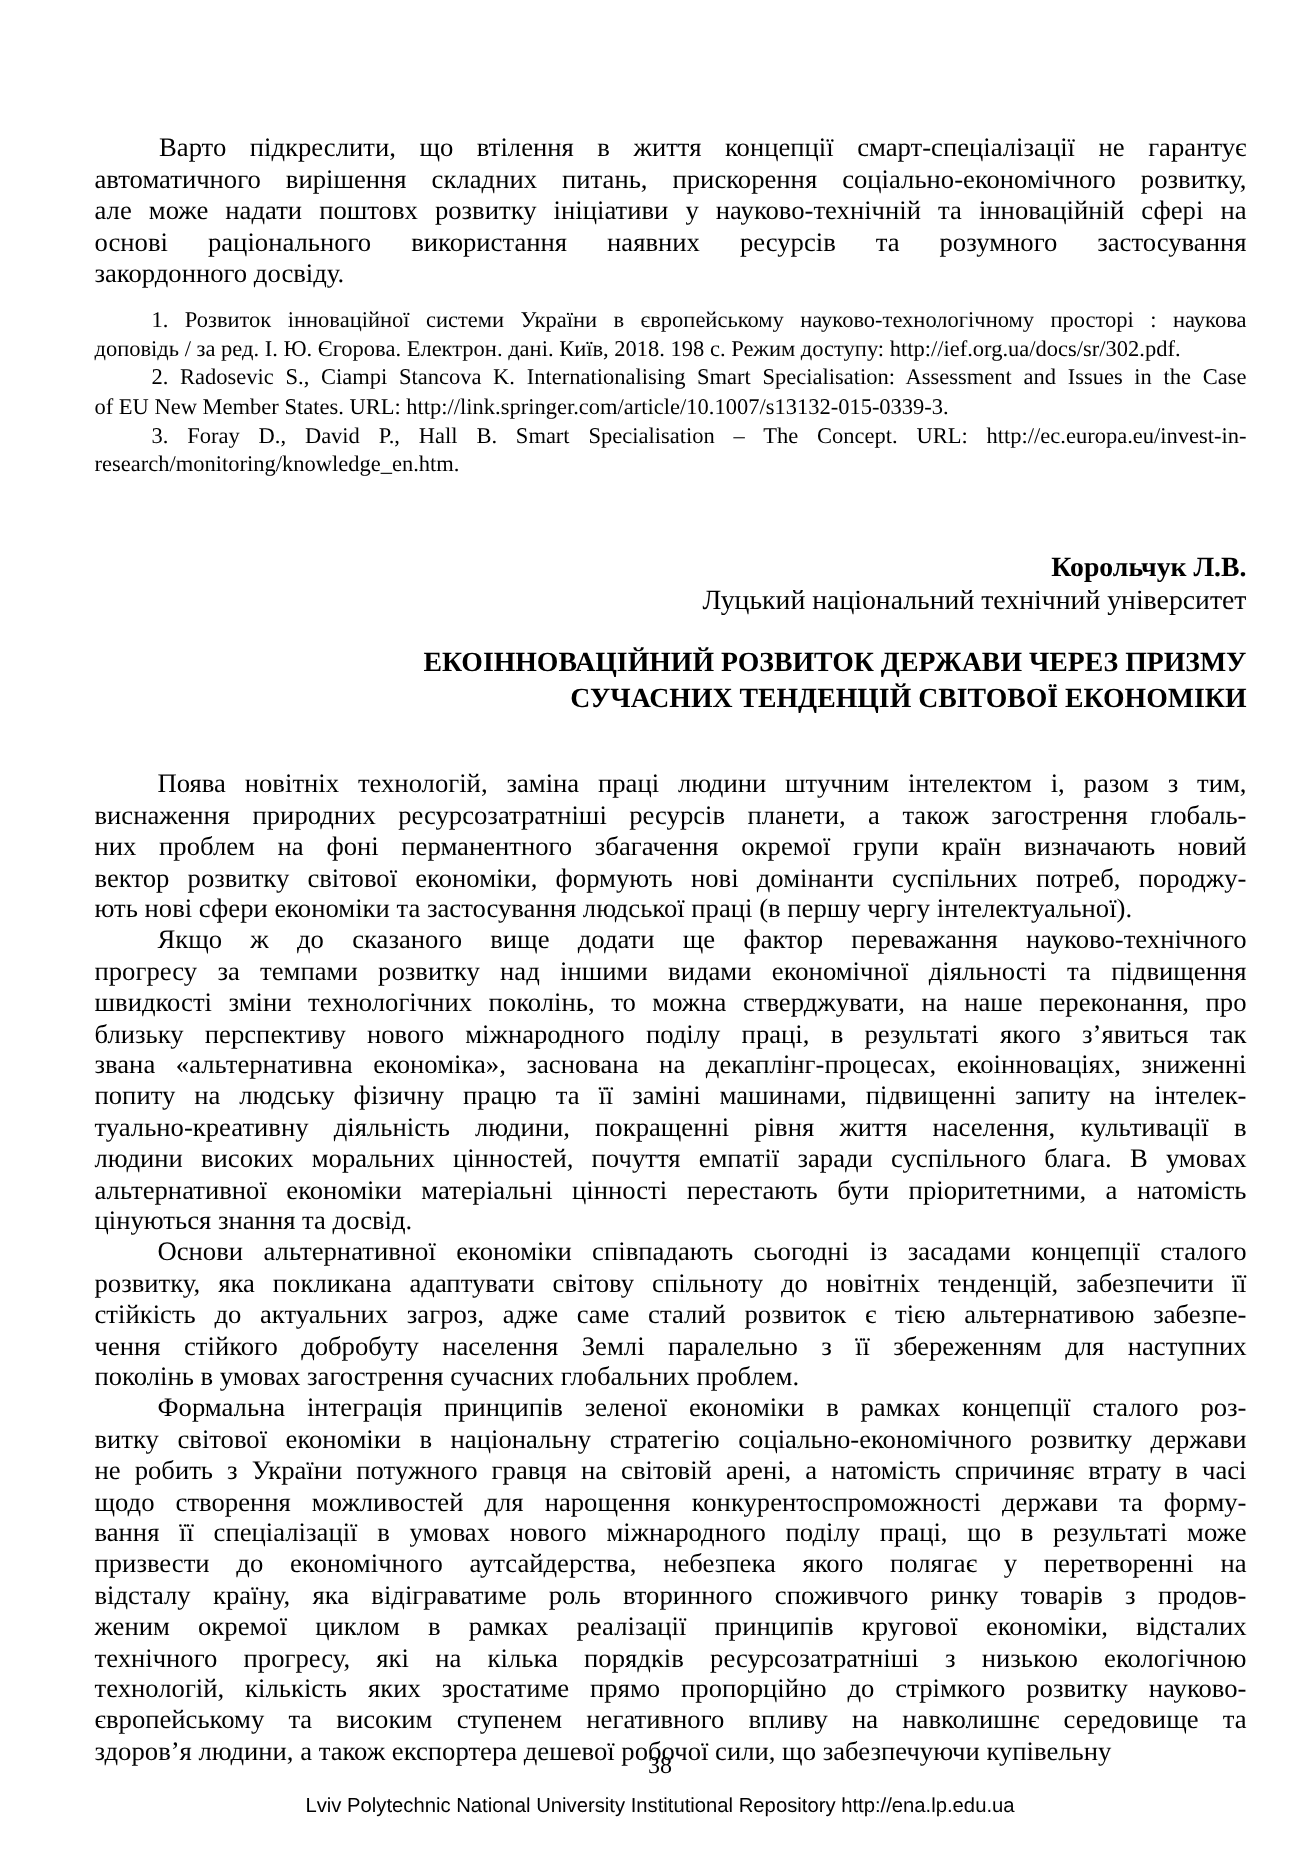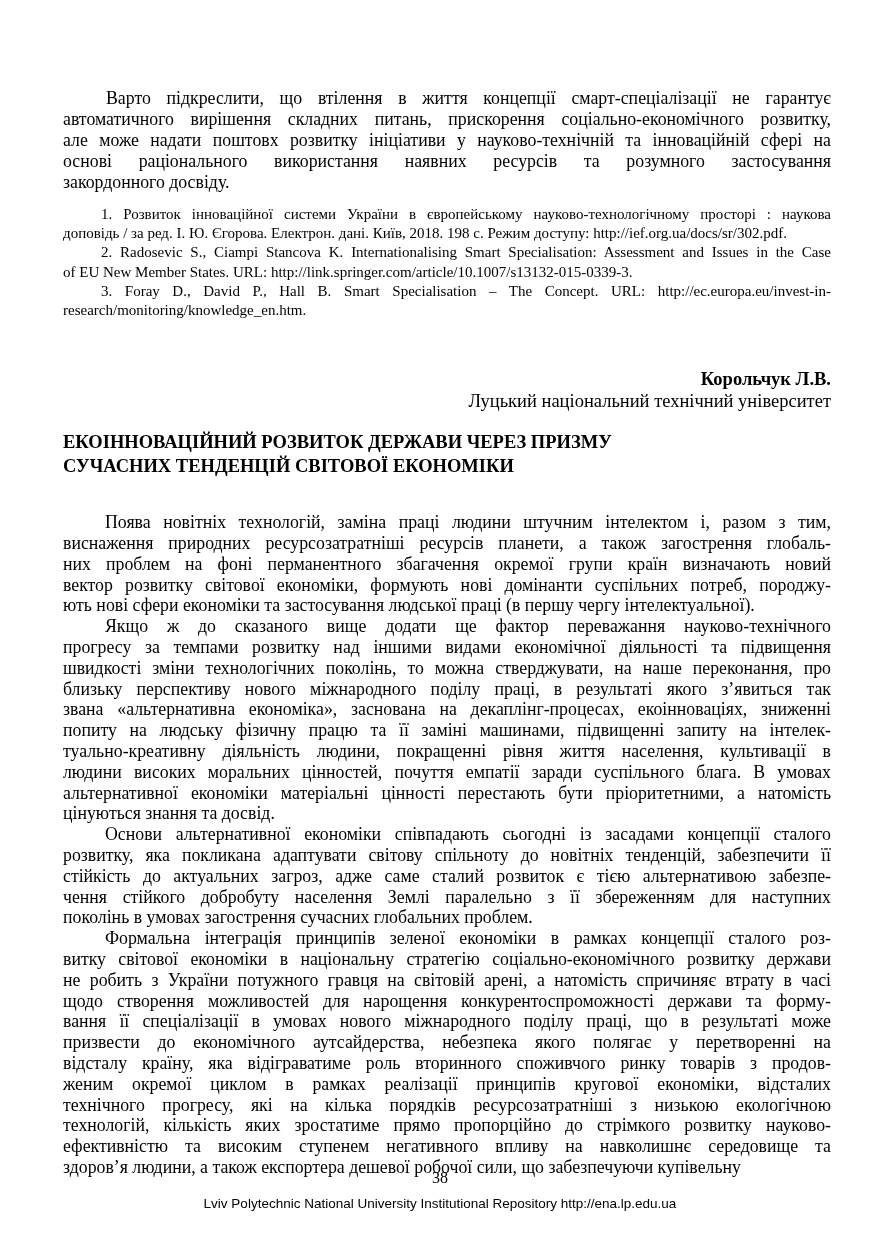--- a/index.html
+++ b/index.html
@@ -44,21 +44,21 @@
     margin-left: auto;
     width: fit-content;
     text-align: right;
     font-size: 18.5px;
     line-height: 22px;
   }
   .author-name { font-weight: bold; }
 
   .title {
     margin: 18px 0 0 0;
-    text-align: left;
+    text-align: right;
     font-weight: bold;
     font-size: 18.5px;
     line-height: 24px;
   }
 
   .body-paras { margin-top: 34px; }
   .body-paras .line {
     font-size: 17.8px;
     line-height: 20.8px;
   }
@@ -154,21 +154,21 @@
           <div class="line indent">Формальна інтеграція принципів зеленої економіки в рамках концепції сталого роз-</div>
           <div class="line">витку світової економіки в національну стратегію соціально-економічного розвитку держави</div>
           <div class="line">не робить з України потужного гравця на світовій арені, а натомість спричиняє втрату в часі</div>
           <div class="line">щодо створення можливостей для нарощення конкурентоспроможності держави та форму-</div>
           <div class="line">вання її спеціалізації в умовах нового міжнародного поділу праці, що в результаті може</div>
           <div class="line">призвести до економічного аутсайдерства, небезпека якого полягає у перетворенні на</div>
           <div class="line">відсталу країну, яка відіграватиме роль вторинного споживчого ринку товарів з продов-</div>
           <div class="line">женим окремої циклом в рамках реалізації принципів кругової економіки, відсталих</div>
           <div class="line">технічного прогресу, які на кілька порядків ресурсозатратніші з низькою екологічною</div>
           <div class="line">технологій, кількість яких зростатиме прямо пропорційно до стрімкого розвитку науково-</div>
-          <div class="line">ефективністю та високим ступенем негативного впливу на навколишнє середовище та</div>
+          <div class="line">європейському та високим ступенем негативного впливу на навколишнє середовище та</div>
           <div class="line last">здоров’я людини, а також експортера дешевої робочої сили, що забезпечуючи купівельну</div>
         </div>
       </div>
 
   </div>
 
   <div class="page-number">38</div>
   <div class="footer">Lviv Polytechnic National University Institutional Repository http://ena.lp.edu.ua</div>
 </div>
 

